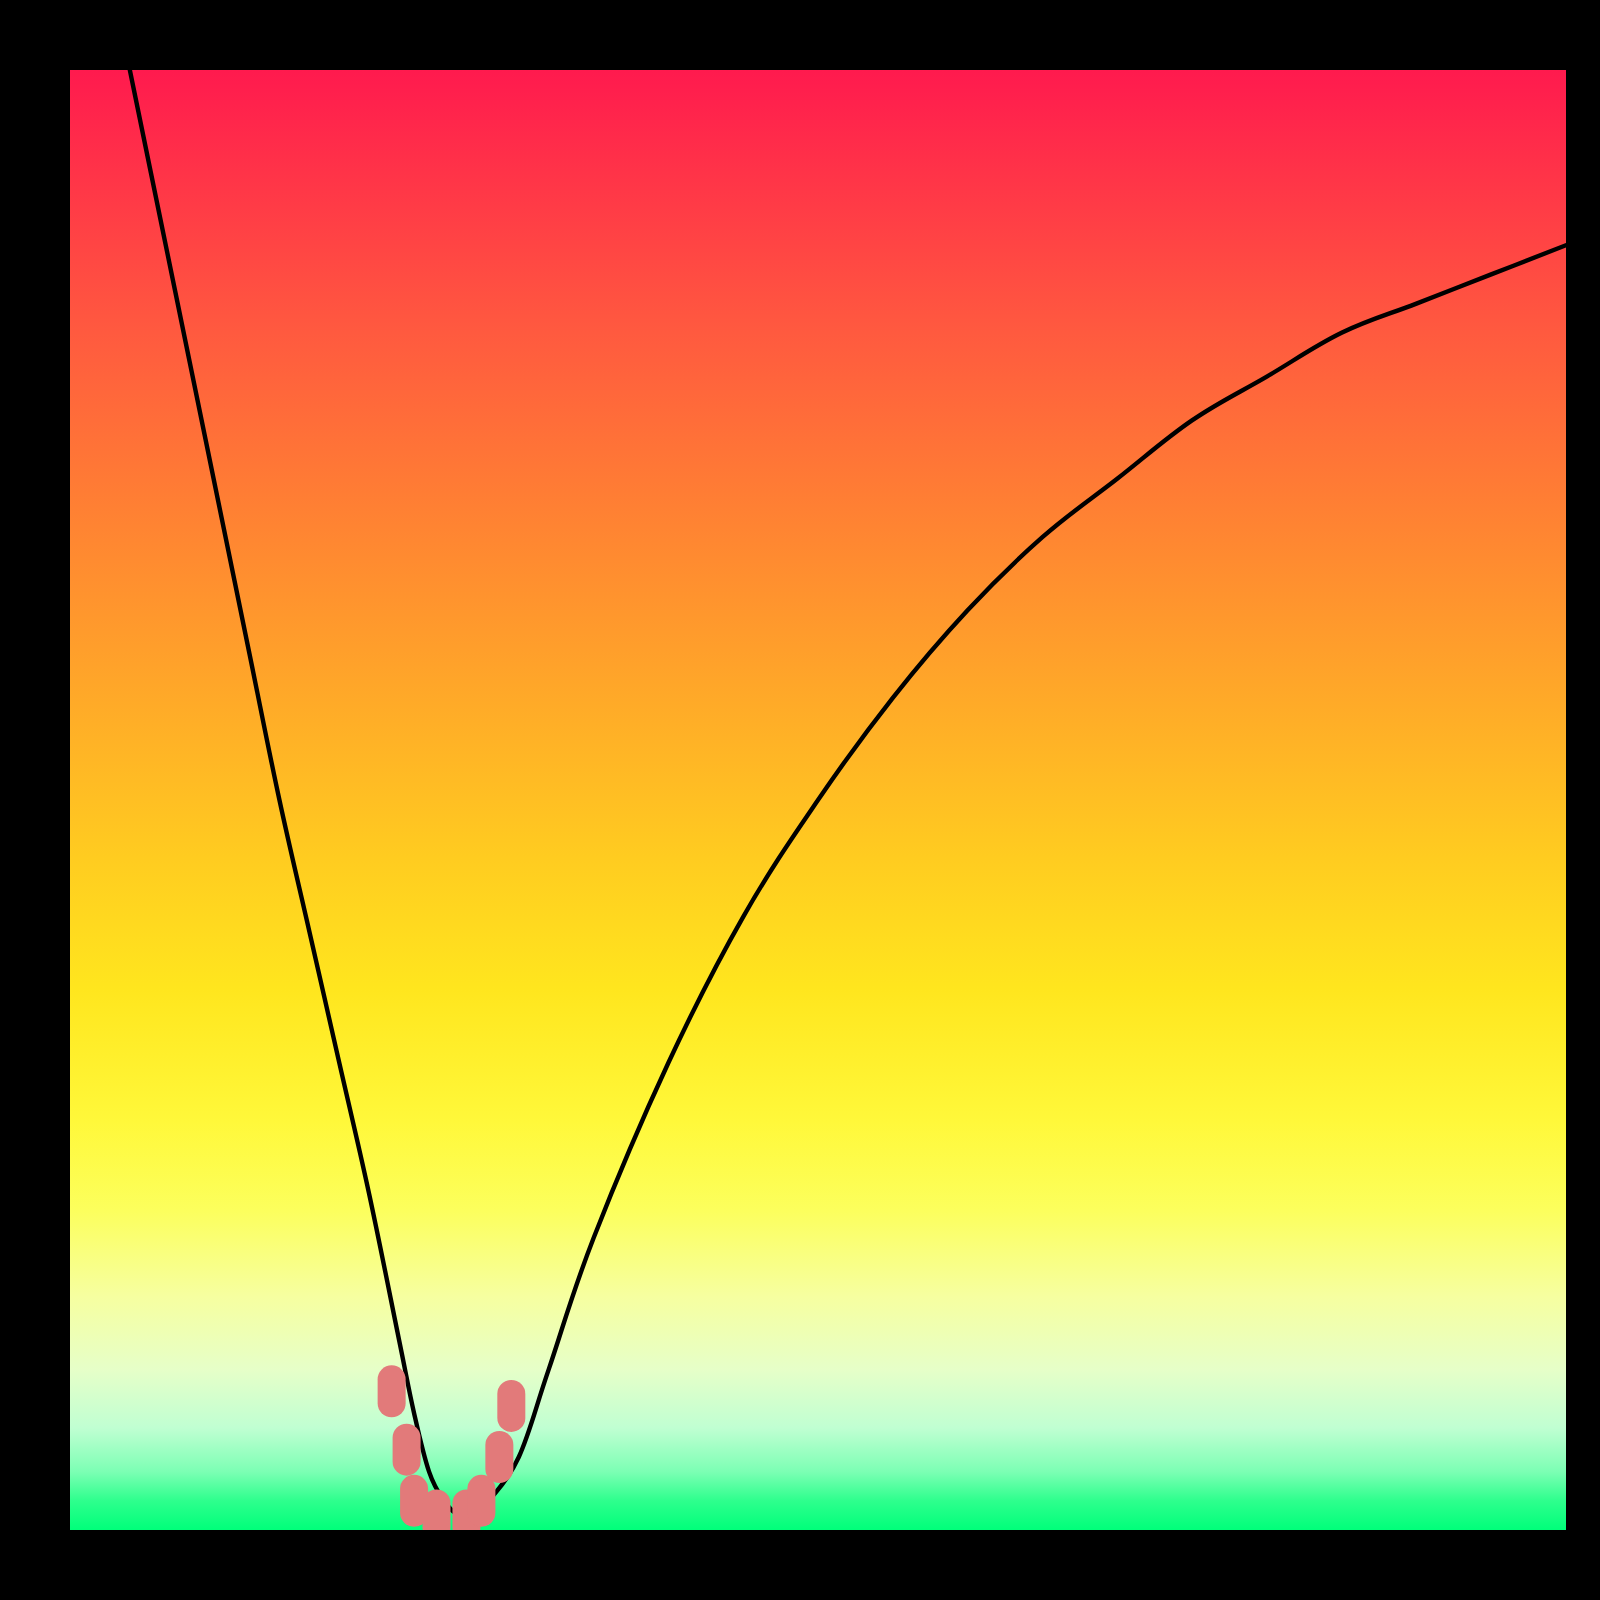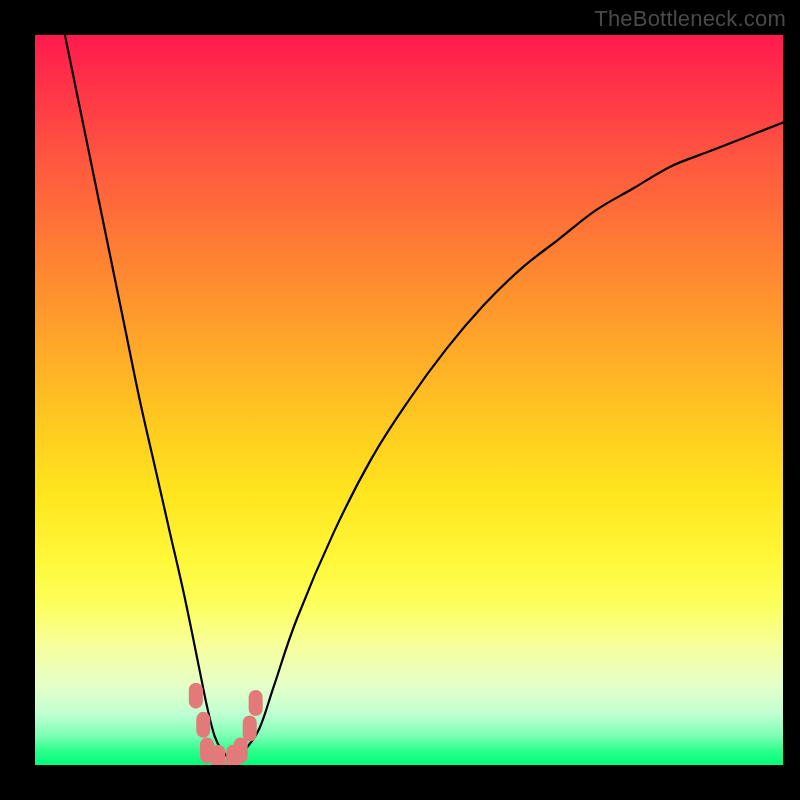--- a/index.html
+++ b/index.html
@@ -72,14 +72,13 @@
           <rect x="161.30" y="676.85" width="14" height="26" rx="7" ry="7" class="marker"></rect>
           <rect x="165.04" y="702.40" width="14" height="26" rx="7" ry="7" class="marker"></rect>
           <rect x="176.26" y="709.70" width="14" height="26" rx="7" ry="7" class="marker"></rect>
           <rect x="191.22" y="709.70" width="14" height="26" rx="7" ry="7" class="marker"></rect>
           <rect x="198.70" y="702.40" width="14" height="26" rx="7" ry="7" class="marker"></rect>
           <rect x="207.68" y="680.50" width="14" height="26" rx="7" ry="7" class="marker"></rect>
           <rect x="213.66" y="654.95" width="14" height="26" rx="7" ry="7" class="marker"></rect>
         </g>
     </svg>
   </div>
-  <div class="watermark">TheBottleneck.com</div>
 </div>
 
 </body></html>

